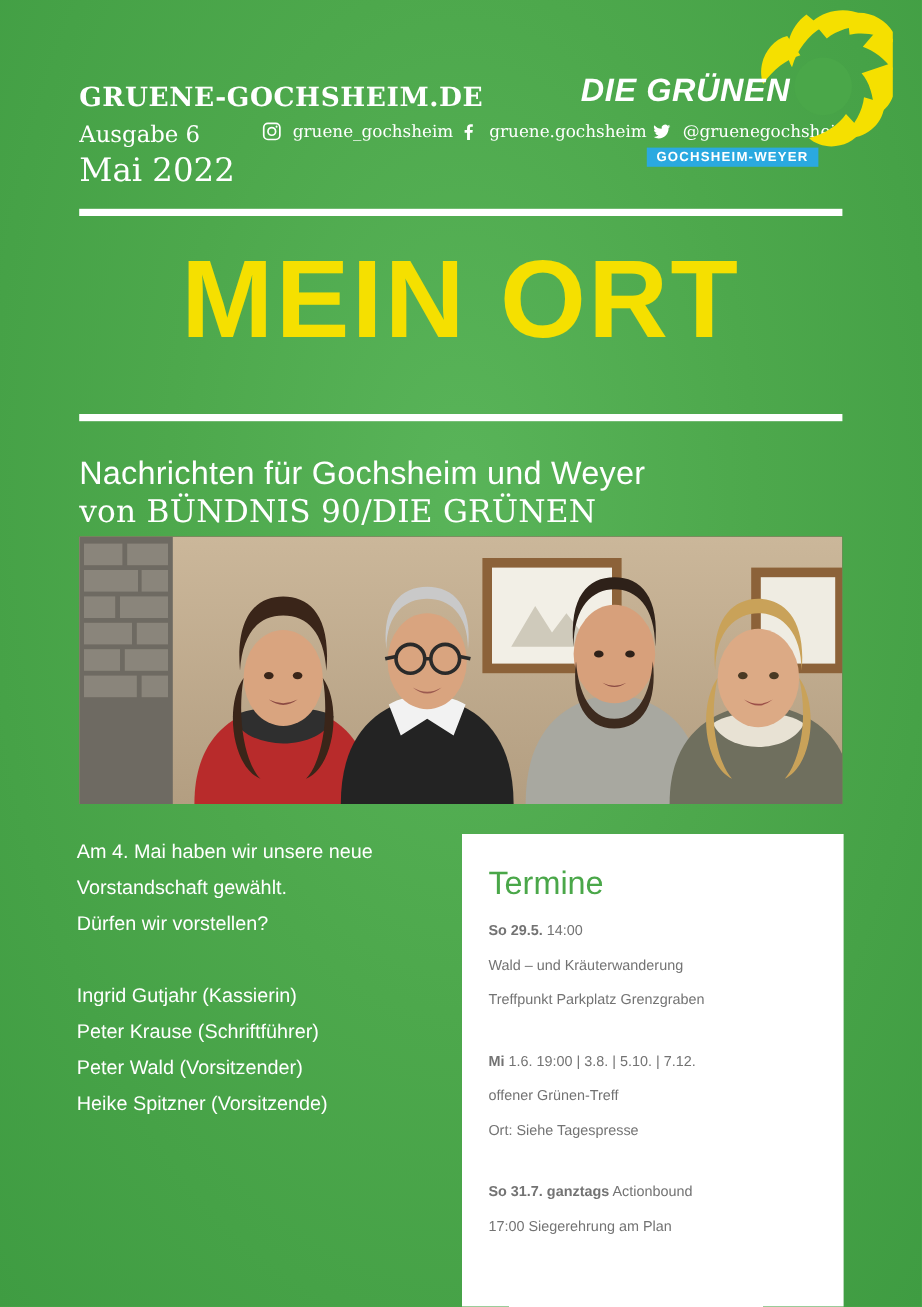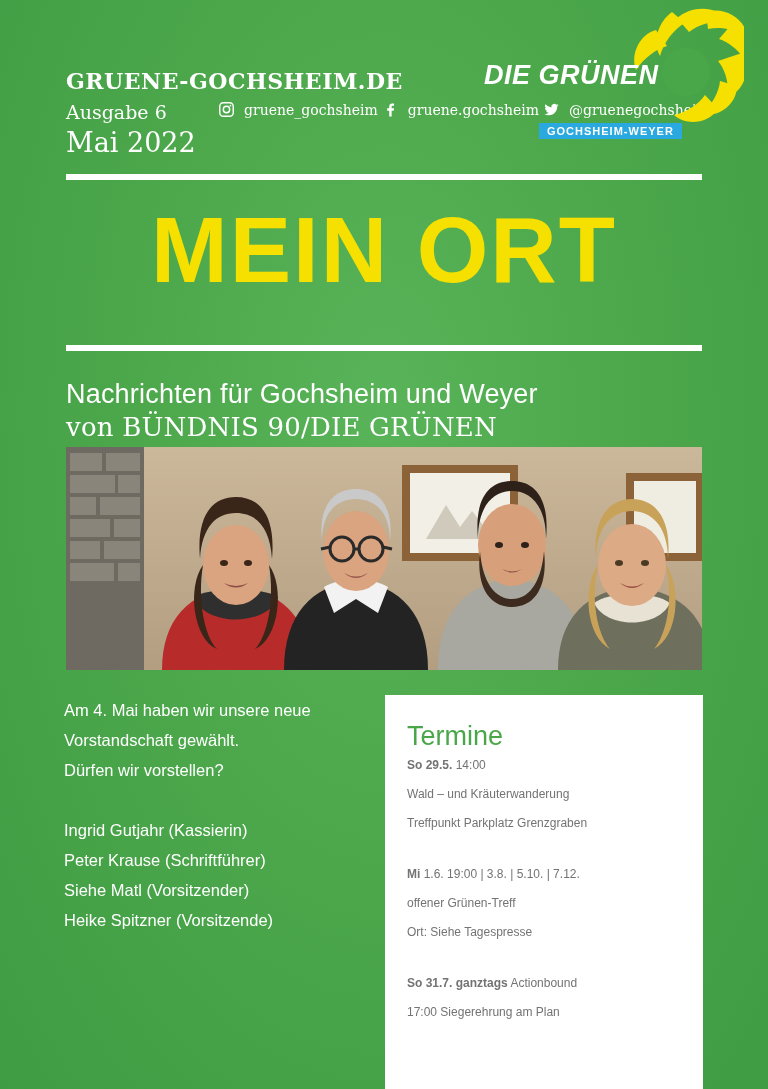--- a/index.html
+++ b/index.html
@@ -211,20 +211,21 @@
     padding: 0;
   }
   .termine-inner {
     padding: 26px 22px 0 22px;
   }
   .termine-title {
     color: #4aa749;
     font-family: "Liberation Sans", sans-serif;
     font-size: 27px;
     line-height: 30px;
+    margin-bottom: 10px;
   }
   .termine-block {
     color: #737373;
     font-family: "Liberation Sans", sans-serif;
     font-size: 12px;
     line-height: 29px;
     margin-bottom: 22px;
   }
   .termine-block b { font-weight: bold; }
   .termine-block .ln { display: block; }
@@ -384,21 +385,21 @@
     </svg>
   </div>
 
   <div class="left-col">
     <p>Am 4. Mai haben wir unsere neue</p>
     <p>Vorstandschaft gewählt.</p>
     <p>Dürfen wir vorstellen?</p>
     <div class="gap"></div>
     <p>Ingrid Gutjahr (Kassierin)</p>
     <p>Peter Krause (Schriftführer)</p>
-    <p>Siehe Matl (Vorsitzender)</p>
+    <p>Peter Wald (Vorsitzender)</p>
     <p>Heike Spitzner (Vorsitzende)</p>
   </div>
 
   <div class="termine">
     <div class="termine-inner">
       <div class="termine-title">Termine</div>
 
       <div class="termine-block">
         <span class="ln">
           <b>So 29.5.</b><span> 14:00</span>

